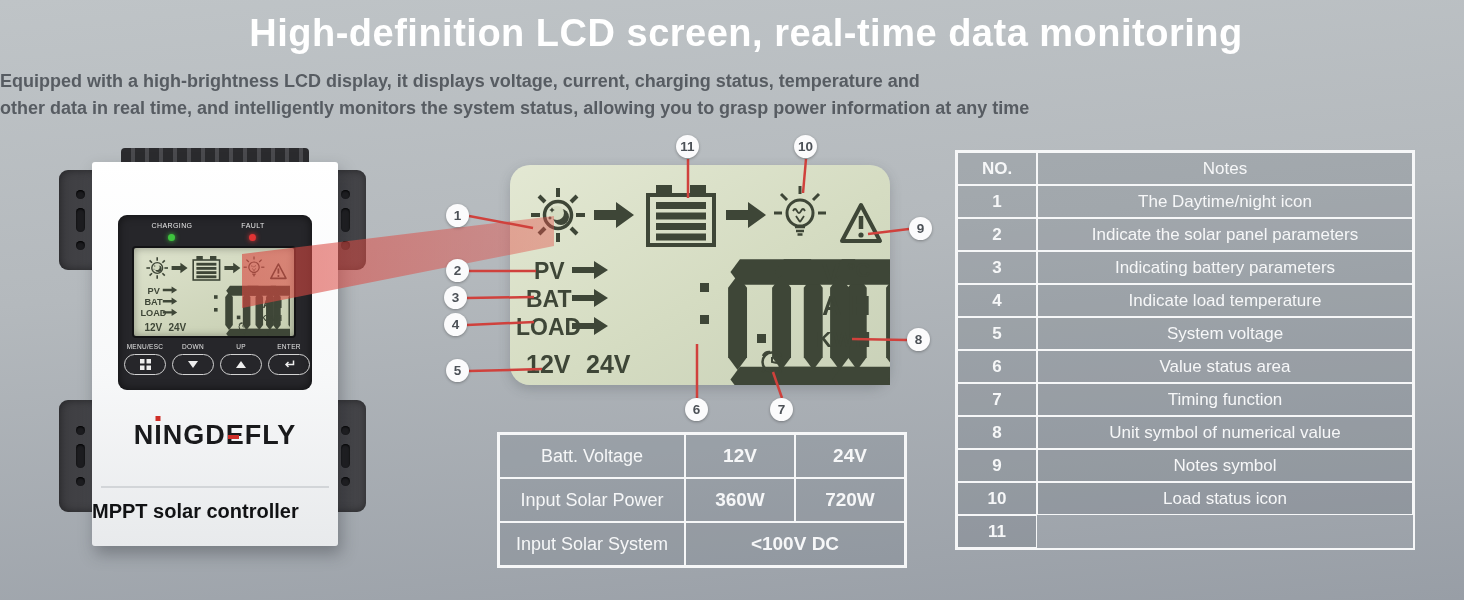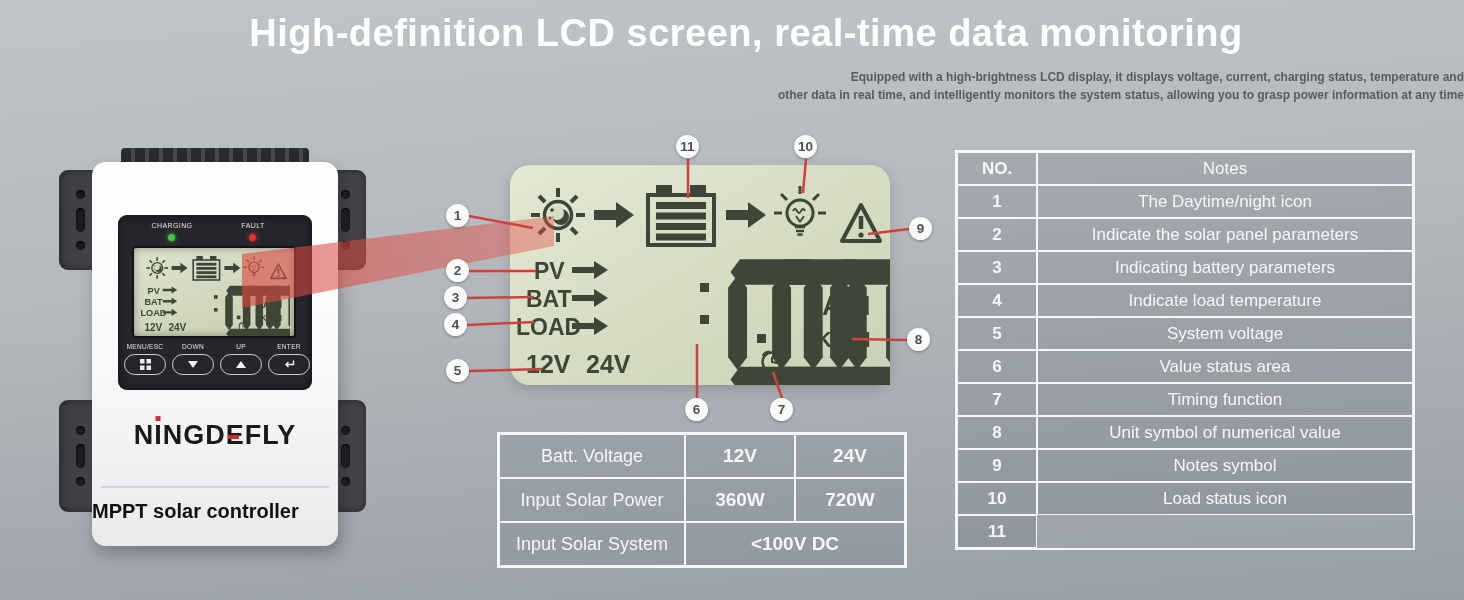--- a/index.html
+++ b/index.html
@@ -3,37 +3,37 @@
 <meta charset="utf-8">
 <style>
   html,body{margin:0;padding:0;background:#8e949c;}
   .page{position:relative;width:1464px;height:600px;overflow:hidden;
         background:linear-gradient(175deg,#bfc4c7 0%,#b4b9bd 42%,#989ea6 100%);
         font-family:"Liberation Sans",sans-serif;}
 
   
   .title{position:absolute;top:12px;left:0;right:0;text-align:center;
          font-size:38px;font-weight:bold;color:#ffffff;letter-spacing:.5px;padding-left:28px;}
-  .subtitle{position:absolute;top:68px;left:0;right:0;text-align:right;
-            font-size:12px;font-weight:bold;color:#575c62;line-height:1.5;}
+  .subtitle{position:absolute;top:68px;left:0;right:0;text-align:left;
+            font-size:18px;font-weight:bold;color:#575c62;line-height:1.5;}
 
   
   .device{position:absolute;left:55px;top:148px;width:315px;height:400px;}
   .tab{position:absolute;width:42px;background:linear-gradient(90deg,#3c3c40,#47474b);
        border-radius:9px;display:flex;flex-direction:column;align-items:center;
        justify-content:center;gap:9px;box-shadow:inset 0 0 8px rgba(0,0,0,.45);}
   .tab-tl{left:4px;top:22px;height:100px;}
   .tab-bl{left:4px;top:252px;height:112px;}
   .tab-tr{left:269px;top:22px;height:100px;}
   .tab-br{left:269px;top:252px;height:112px;}
   .hole-round{width:9px;height:9px;border-radius:50%;background:#1d1d20;box-shadow:inset 0 1px 2px #000;}
   .hole-slot{width:9px;height:24px;border-radius:5px;background:#1d1d20;box-shadow:inset 0 1px 2px #000;}
   .dev-vent{position:absolute;left:66px;top:0;width:188px;height:22px;border-radius:4px;
             background:repeating-linear-gradient(90deg,#2b2b2e 0 10px,#4a4a4e 10px 14px);}
-  .dev-body{position:absolute;left:37px;top:14px;width:246px;height:384px;border-radius:14px;
+  .dev-body{position:absolute;left:37px;top:14px;width:246px;height:384px;border-radius:3px;
             background:linear-gradient(180deg,#ffffff 0%,#f7f8f9 55%,#e8eaec 100%);
             box-shadow:3px 8px 16px rgba(40,44,50,.35);}
   .dev-panel{position:absolute;left:26px;top:53px;width:194px;height:175px;border-radius:9px;
              background:#26262a;box-shadow:inset 0 0 10px rgba(0,0,0,.6);}
   .led-label{position:absolute;top:7px;width:70px;text-align:center;font-size:7px;
              letter-spacing:.4px;color:#e7e7e7;}
   .led-label.chg{left:19px;} .led-label.flt{left:100px;}
   .led{position:absolute;top:19px;width:7px;height:7px;border-radius:50%;}
   .led.green{left:50px;background:#3ec43e;box-shadow:0 0 5px #3ec43e;}
   .led.red{left:131px;background:#e23434;box-shadow:0 0 5px #e23434;}

